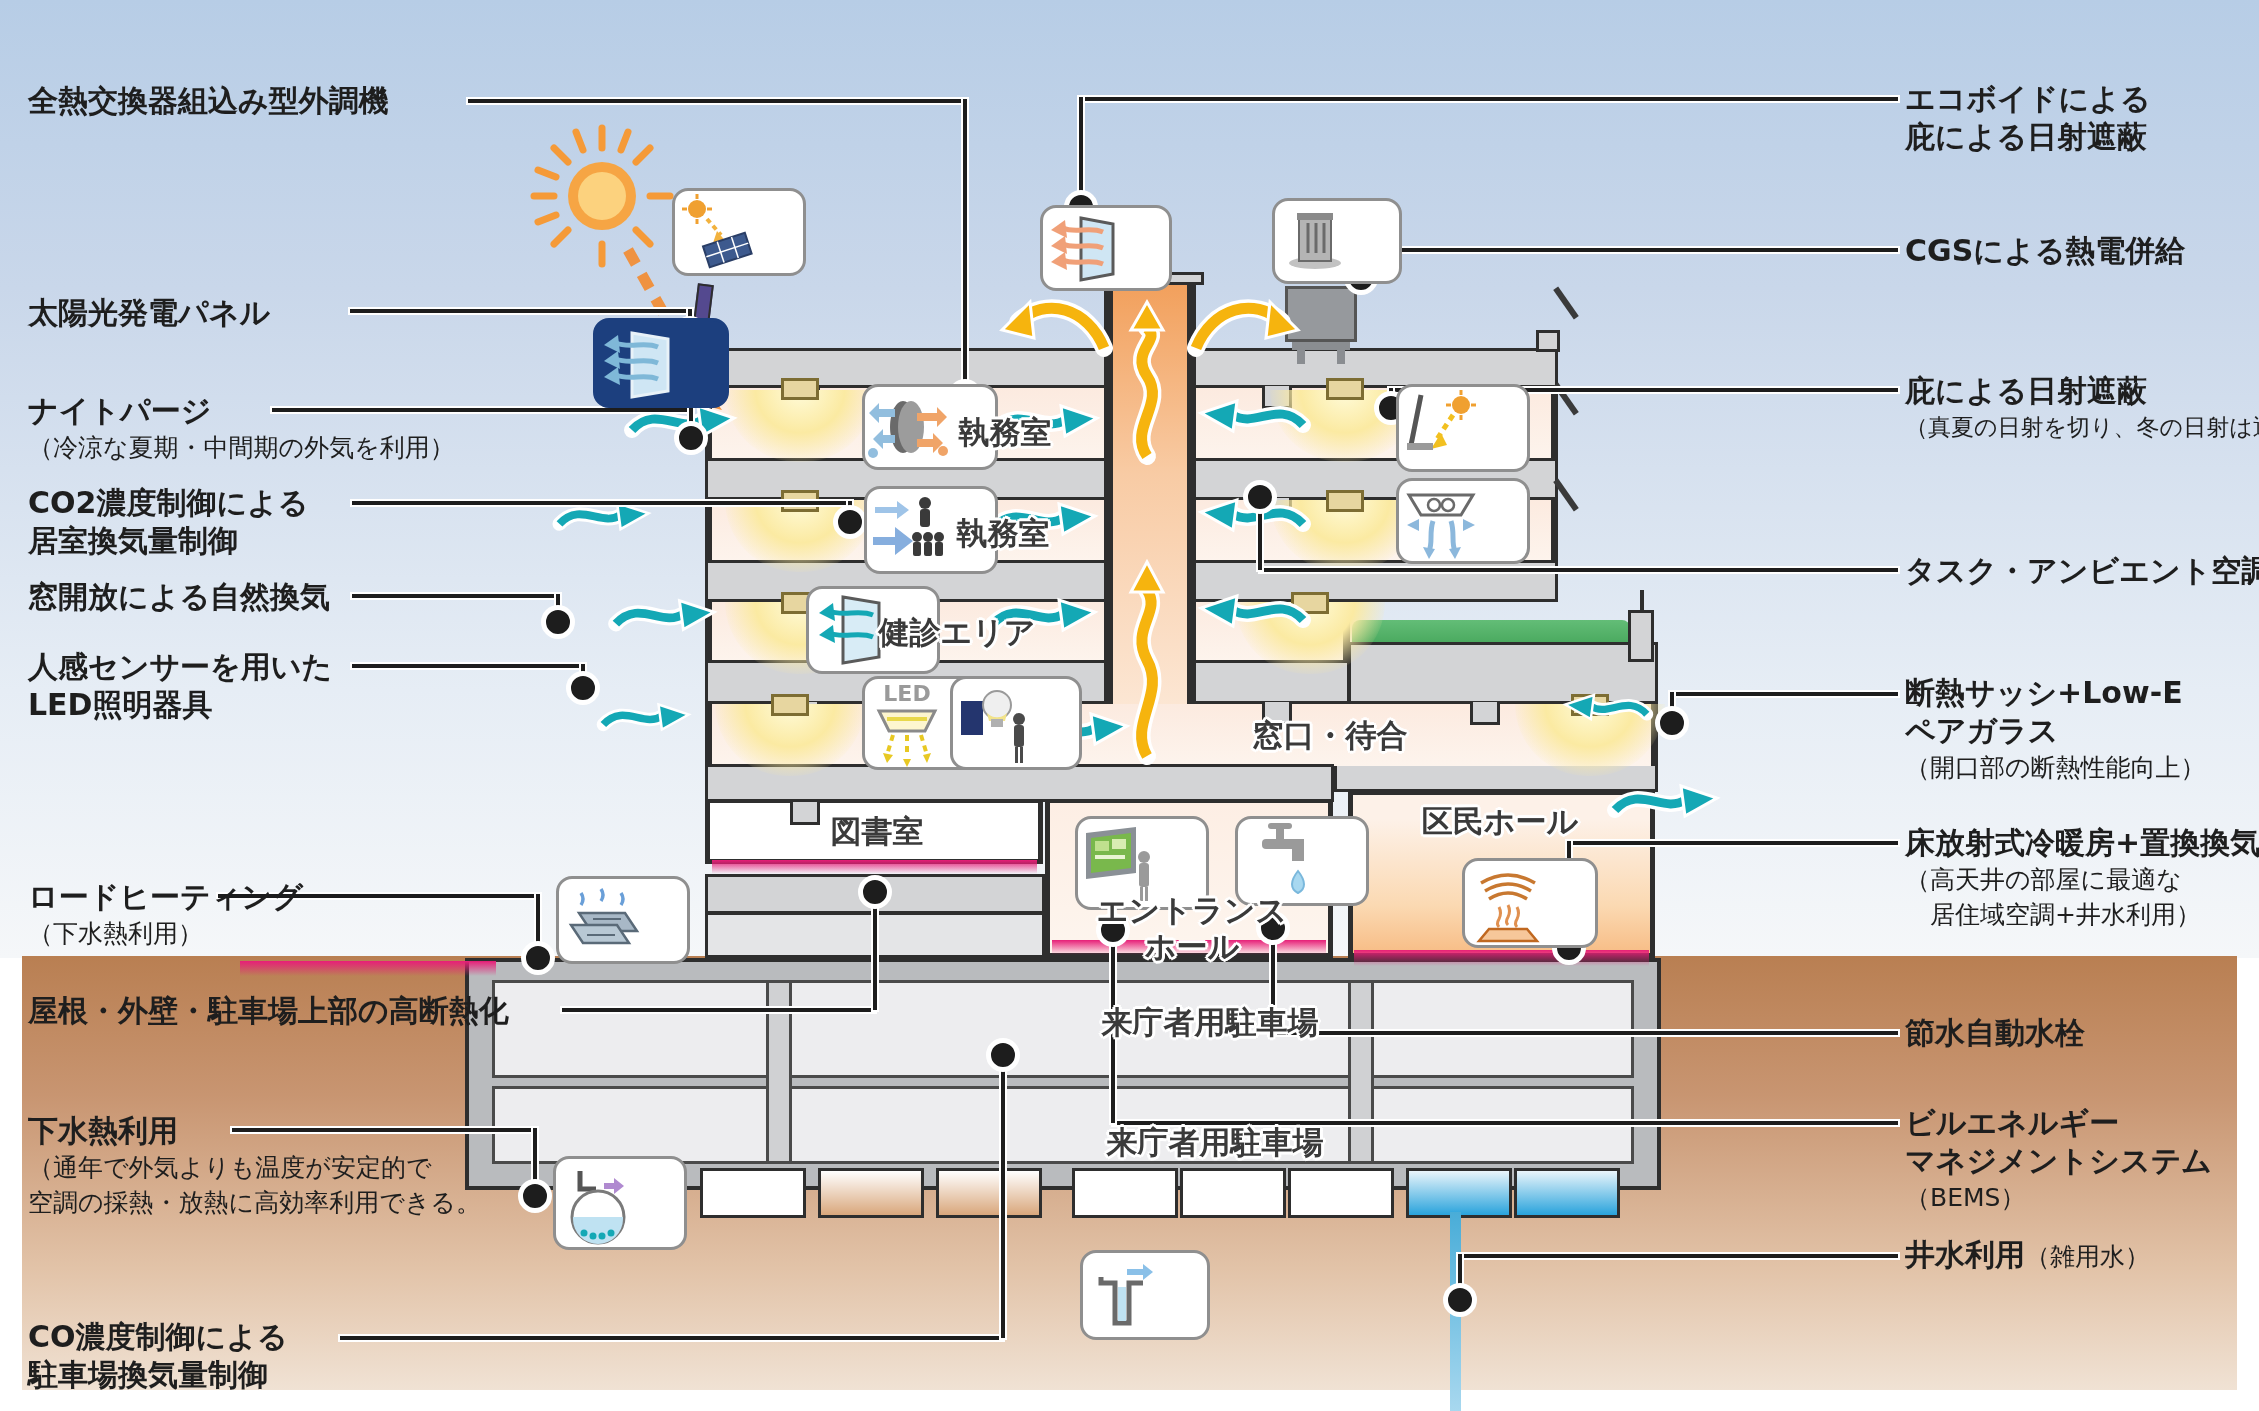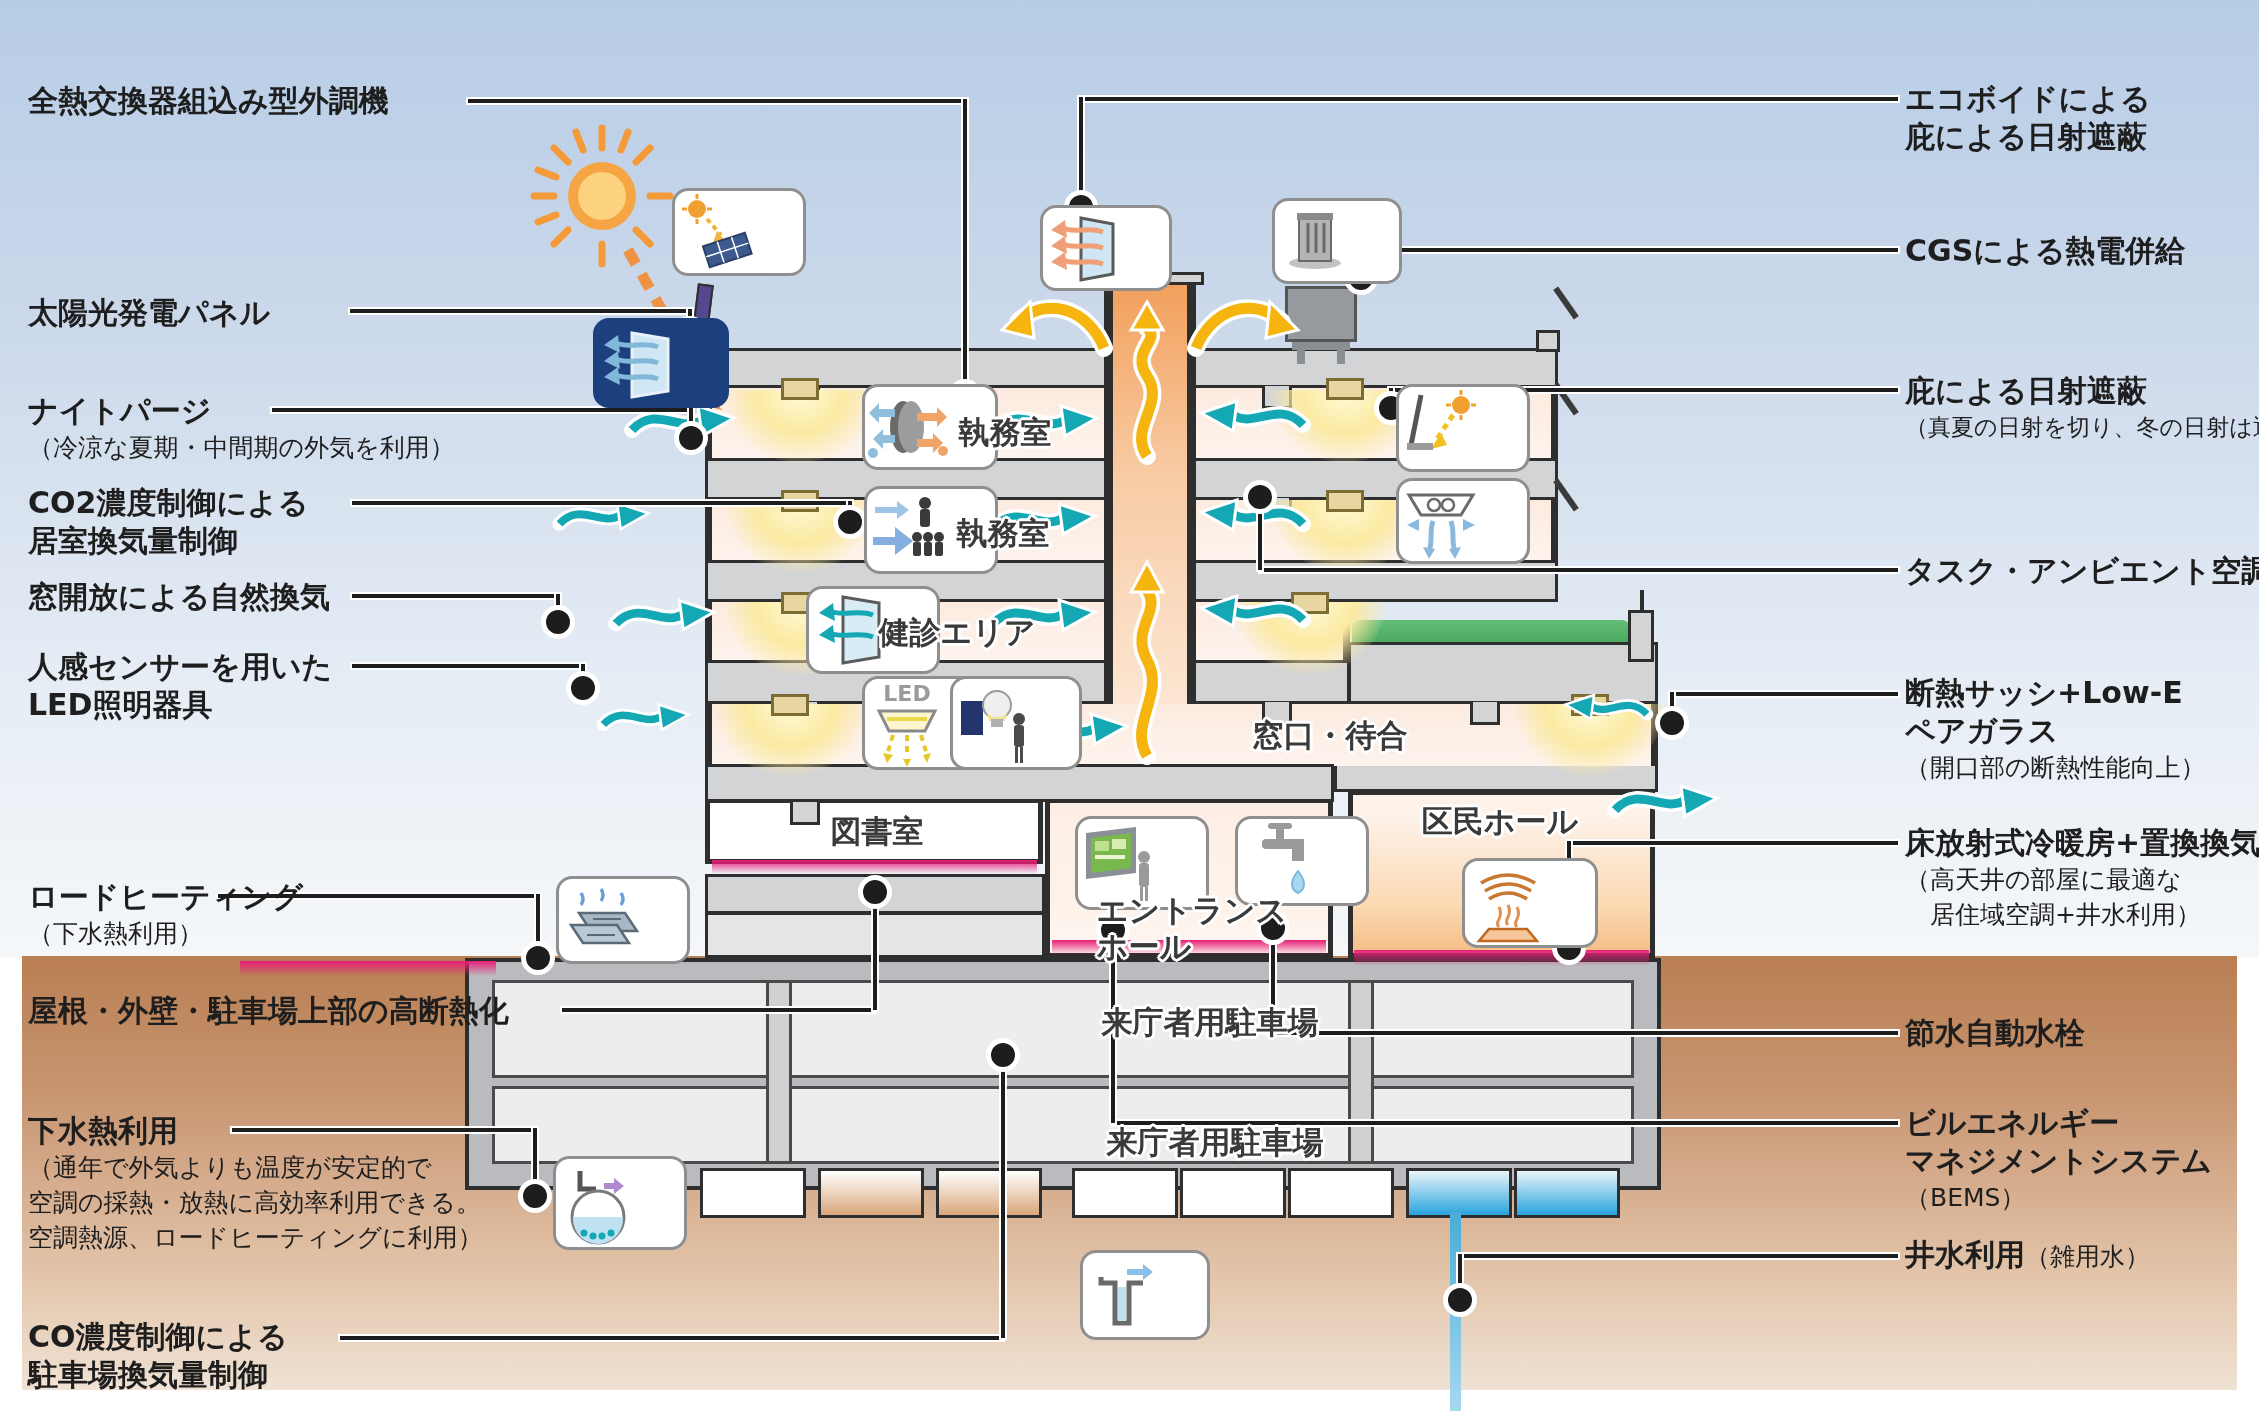--- a/index.html
+++ b/index.html
@@ -9,21 +9,21 @@
   .sky{left:0;top:0;width:2259px;height:958px;
        background:linear-gradient(180deg,#b7cde6 0%,#c9d7ea 30%,#e6edf5 72%,#f5f7f9 100%);}
   .earth{left:22px;top:956px;width:2215px;height:434px;
        background:linear-gradient(180deg,#b97f52 0%,#c89571 32%,#e2c3a8 72%,#f0e2d4 100%);}
   .ln{position:absolute;background:#1d1d1d;box-shadow:0 0 0 2px #fff;}
   .dot{position:absolute;width:24px;height:24px;border-radius:50%;background:#1d1d1d;
        border:5px solid #fff;transform:translate(-50%,-50%);}
   .lbl{position:absolute;font-weight:bold;font-size:30px;line-height:38px;color:#1e1e1e;white-space:nowrap;}
   .sub{font-weight:normal;font-size:25px;line-height:35px;}
   .room{position:absolute;transform:translate(-50%,-50%);font-weight:bold;font-size:31px;color:#3a3a3a;
-        white-space:nowrap;text-align:left;line-height:36px;
+        white-space:nowrap;text-align:center;line-height:36px;
         text-shadow:-3px 0 #fff,3px 0 #fff,0 -3px #fff,0 3px #fff,-2px -2px #fff,2px 2px #fff,-2px 2px #fff,2px -2px #fff;}
   .icon{position:absolute;background:#fff;border:3px solid #8f8f8f;border-radius:16px;padding-left:44px;}
   .slab{position:absolute;background:#d3d4d6;border:3px solid #2e2e2e;box-sizing:border-box;}
   .band{position:absolute;border-left:7px solid #2e2e2e;border-right:7px solid #2e2e2e;box-sizing:border-box;}
   .notch{position:absolute;width:24px;height:20px;background:#d3d4d6;border:3px solid #2e2e2e;border-top:none;}
   .glow{position:absolute;transform:translateX(-50%);width:150px;height:72px;border-radius:0 0 80px 80px;
         background:radial-gradient(ellipse at 50% 0,#fffbda 0%,#fbeaa2 42%,rgba(251,234,162,0) 74%);}
   .fix{position:absolute;transform:translateX(-50%);width:32px;height:16px;background:#e7d6a0;border:3px solid #7d6d33;}
   .mag{position:absolute;background:linear-gradient(180deg,#e71f78 0%,rgba(231,31,120,.55) 45%,rgba(231,31,120,0) 100%);}
   svg{position:absolute;overflow:visible;}
@@ -596,21 +596,20 @@
     <span style="display:block;">ロードヒーティング</span>
     <span class="sub" style="display:block;">（下水熱利用）</span>
   </div>
   <div class="lbl" style="left:28px;top:992px;">
     <span>屋根・外壁・駐車場上部の高断熱化</span>
   </div>
   <div class="lbl" style="left:28px;top:1112px;">
     <span style="display:block;">下水熱利用</span>
     <span class="sub" style="display:block;">（通年で外気よりも温度が安定的で</span>
     <span class="sub" style="display:block;">空調の採熱・放熱に高効率利用できる。</span>
-    <span class="sub" style="display:block;">空調熱源、ロードヒーティングに利用）</span>
   </div>
   <div class="lbl" style="left:28px;top:1318px;">
     <span style="display:block;">CO濃度制御による</span>
     <span style="display:block;">駐車場換気量制御</span>
   </div>
 
   <div class="lbl" style="left:1905px;top:80px;">
     <span style="display:block;">エコボイドによる</span>
     <span style="display:block;">庇による日射遮蔽</span>
   </div>

